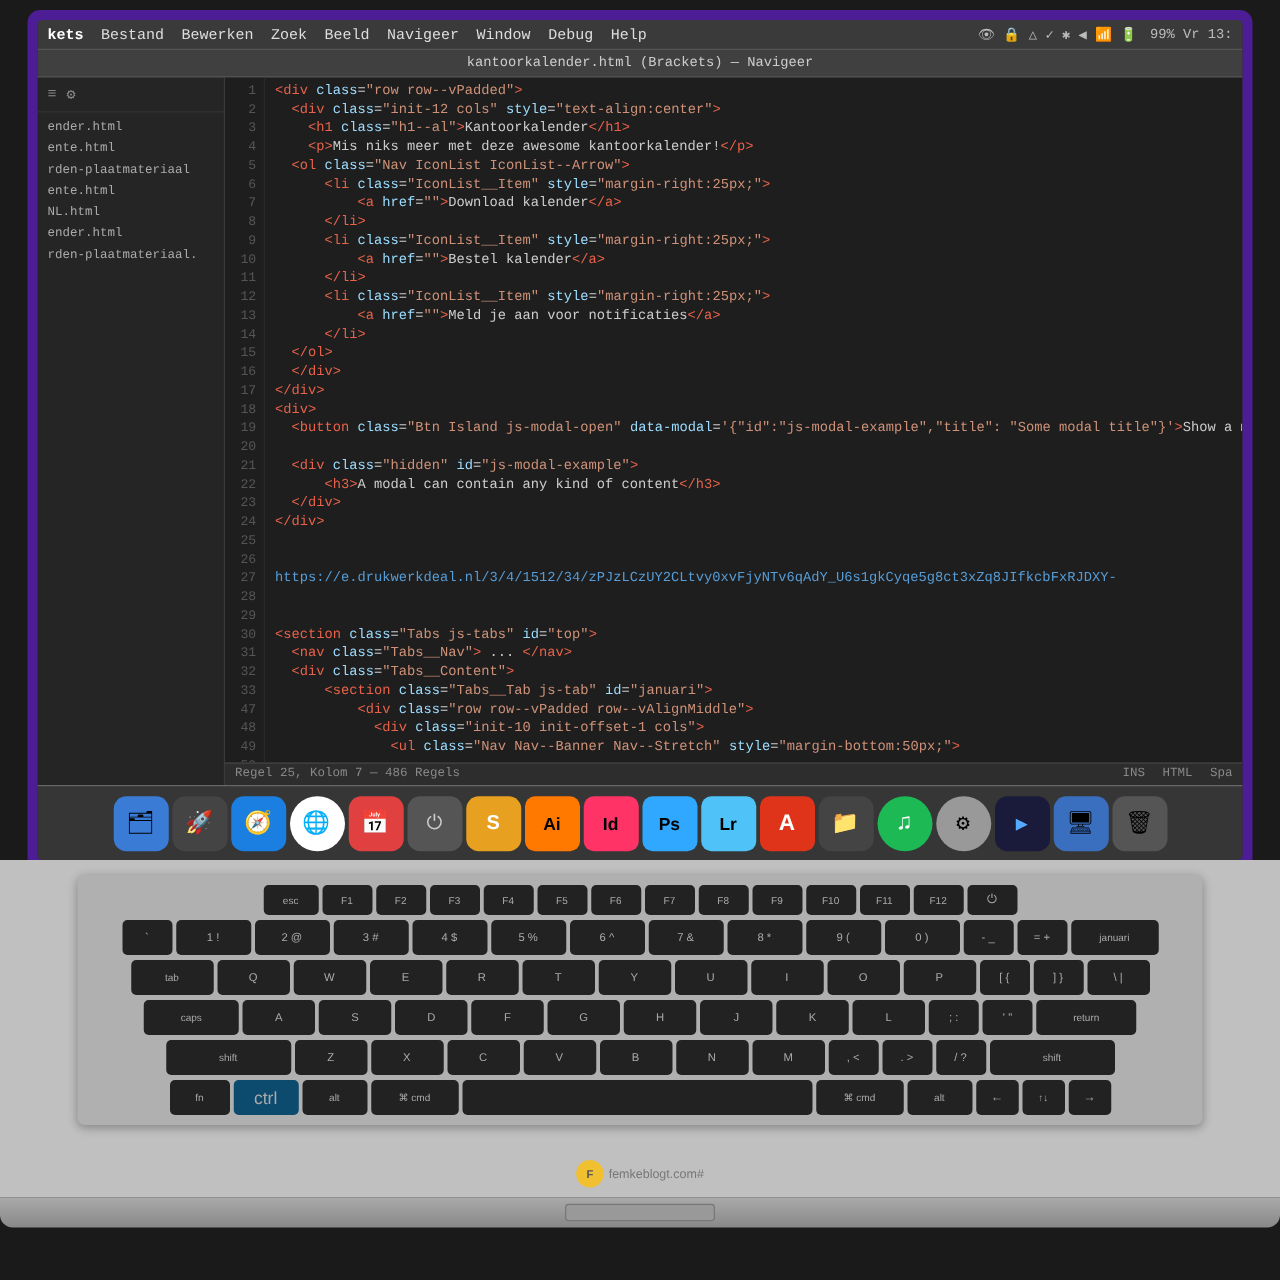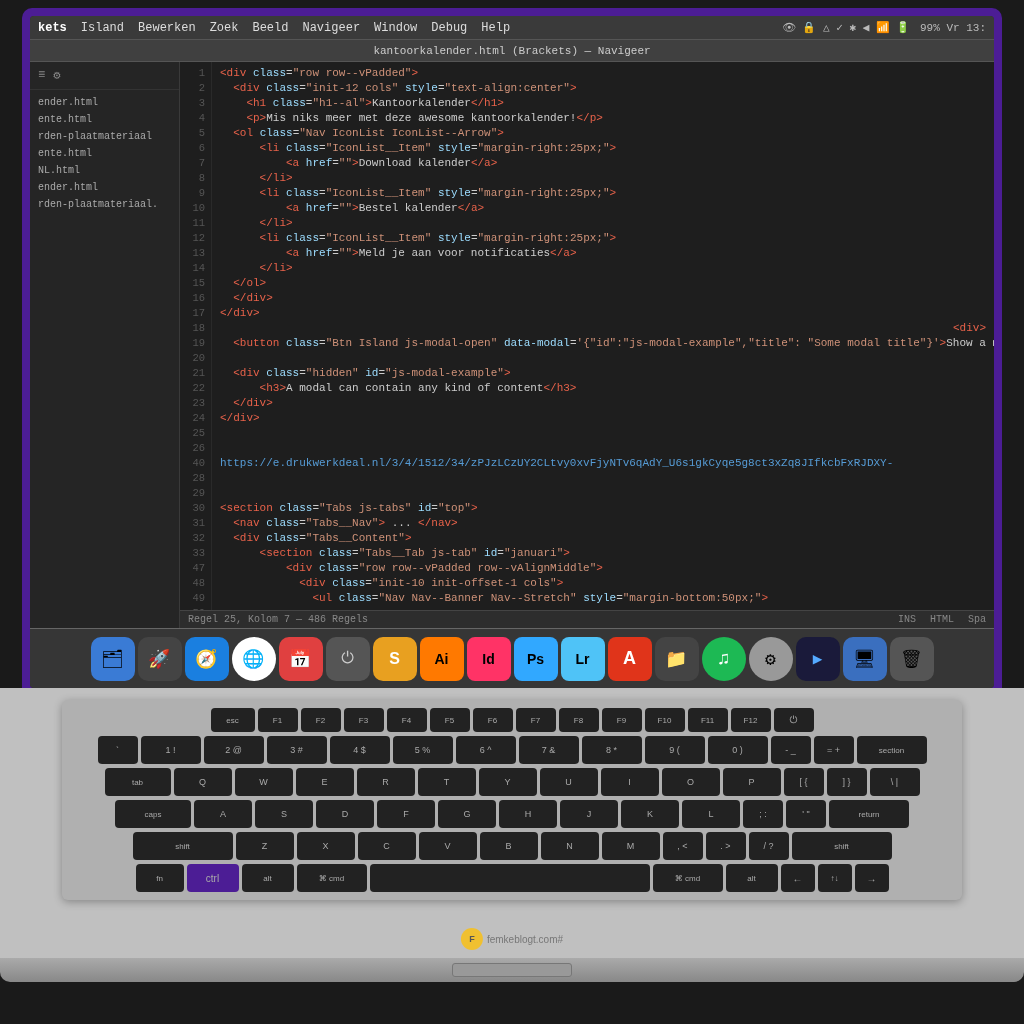--- a/index.html
+++ b/index.html
@@ -16,21 +16,21 @@
 <body>
 
 <div style="position:absolute;top:0;left:0;width:1024px;height:1024px;background:#1a1a1a;display:flex;flex-direction:column;align-items:center;">
 
   <div style="width:980px;margin-top:8px;background:#4c1d95;border-radius:10px 10px 0 0;padding:8px 8px 0 8px;flex:0 0 auto;height:680px;">
     <div style="background:#2d2d2d;width:100%;height:100%;border-radius:4px;overflow:hidden;display:flex;flex-direction:column;">
 
       <div style="background:#3a3a3a;height:24px;display:flex;align-items:center;padding:0 8px;font-size:12px;color:#ddd;border-bottom:1px solid #555;flex-shrink:0;">
         <div style="display:flex;align-items:center;gap:14px;flex:1;">
           <span style="font-weight:bold;color:#fff;">kets</span>
-          <span style="cursor:pointer;">Island</span>
+          <span style="cursor:pointer;">Bestand</span>
           <span style="cursor:pointer;">Bewerken</span>
           <span style="cursor:pointer;">Zoek</span>
           <span style="cursor:pointer;">Beeld</span>
           <span style="cursor:pointer;">Navigeer</span>
           <span style="cursor:pointer;">Window</span>
           <span style="cursor:pointer;">Debug</span>
           <span style="cursor:pointer;">Help</span>
         </div>
         <div style="display:flex;align-items:center;gap:10px;font-size:11px;color:#bbb;">
           <span>👁 🔒 △ ✓ ✱ ◀ 📶 🔋</span>
@@ -81,21 +81,21 @@
                 <div>17</div>
                 <div>18</div>
                 <div>19</div>
                 <div>20</div>
               <div>21</div>
                 <div>22</div>
                 <div>23</div>
                 <div>24</div>
                 <div>25</div>
               <div>26</div>
-                <div>40</div>
+                <div>27</div>
                 <div>28</div>
                 <div>29</div>
                 <div>30</div>
               <div>31</div>
                 <div>32</div>
                 <div>33</div>
                 <div>47</div>
                 <div>48</div>
               <div>49</div>
                 <div>50</div>
@@ -113,21 +113,21 @@
               <div style="height:15px;white-space:pre;">      <span style="color:#e8624a;">&lt;/li&gt;</span></div>
               <div style="height:15px;white-space:pre;">      <span style="color:#e8624a;">&lt;li</span> <span style="color:#9cdcfe;">class</span>=<span style="color:#ce9178;">"IconList__Item"</span> <span style="color:#9cdcfe;">style</span>=<span style="color:#ce9178;">"margin-right:25px;"</span><span style="color:#e8624a;">&gt;</span></div>
               <div style="height:15px;white-space:pre;">          <span style="color:#e8624a;">&lt;a</span> <span style="color:#9cdcfe;">href</span>=<span style="color:#ce9178;">""</span><span style="color:#e8624a;">&gt;</span>Bestel kalender<span style="color:#e8624a;">&lt;/a&gt;</span></div>
               <div style="height:15px;white-space:pre;">      <span style="color:#e8624a;">&lt;/li&gt;</span></div>
               <div style="height:15px;white-space:pre;">      <span style="color:#e8624a;">&lt;li</span> <span style="color:#9cdcfe;">class</span>=<span style="color:#ce9178;">"IconList__Item"</span> <span style="color:#9cdcfe;">style</span>=<span style="color:#ce9178;">"margin-right:25px;"</span><span style="color:#e8624a;">&gt;</span></div>
               <div style="height:15px;white-space:pre;">          <span style="color:#e8624a;">&lt;a</span> <span style="color:#9cdcfe;">href</span>=<span style="color:#ce9178;">""</span><span style="color:#e8624a;">&gt;</span>Meld je aan voor notificaties<span style="color:#e8624a;">&lt;/a&gt;</span></div>
               <div style="height:15px;white-space:pre;">      <span style="color:#e8624a;">&lt;/li&gt;</span></div>
               <div style="height:15px;white-space:pre;">  <span style="color:#e8624a;">&lt;/ol&gt;</span></div>
               <div style="height:15px;white-space:pre;">  <span style="color:#e8624a;">&lt;/div&gt;</span></div>
               <div style="height:15px;white-space:pre;"><span style="color:#e8624a;">&lt;/div&gt;</span></div>
-              <div style="height:15px;white-space:pre;text-align:right;"><span style="color:#e8624a;">&lt;div&gt;</span></div>
+              <div style="height:15px;white-space:pre;"><span style="color:#e8624a;">&lt;div&gt;</span></div>
               <div style="height:15px;white-space:pre;">  <span style="color:#e8624a;">&lt;button</span> <span style="color:#9cdcfe;">class</span>=<span style="color:#ce9178;">"Btn Island js-modal-open"</span> <span style="color:#9cdcfe;">data-modal</span>=<span style="color:#ce9178;">'{"id":"js-modal-example","title": "Some modal title"}'</span><span style="color:#e8624a;">&gt;</span>Show a modal</div>
               <div style="height:15px;white-space:pre;"></div>
               <div style="height:15px;white-space:pre;">  <span style="color:#e8624a;">&lt;div</span> <span style="color:#9cdcfe;">class</span>=<span style="color:#ce9178;">"hidden"</span> <span style="color:#9cdcfe;">id</span>=<span style="color:#ce9178;">"js-modal-example"</span><span style="color:#e8624a;">&gt;</span></div>
               <div style="height:15px;white-space:pre;">      <span style="color:#e8624a;">&lt;h3&gt;</span>A modal can contain any kind of content<span style="color:#e8624a;">&lt;/h3&gt;</span></div>
               <div style="height:15px;white-space:pre;">  <span style="color:#e8624a;">&lt;/div&gt;</span></div>
               <div style="height:15px;white-space:pre;"><span style="color:#e8624a;">&lt;/div&gt;</span></div>
               <div style="height:15px;white-space:pre;"></div>
               <div style="height:15px;white-space:pre;"></div>
               <div style="height:15px;white-space:pre;"><span style="color:#569cd6;">https://e.drukwerkdeal.nl/3/4/1512/34/zPJzLCzUY2CLtvy0xvFjyNTv6qAdY_U6s1gkCyqe5g8ct3xZq8JIfkcbFxRJDXY-</span></div>
               <div style="height:15px;white-space:pre;"></div>
@@ -228,21 +228,21 @@
         <div style="background:#222;border-radius:4px;height:28px;min-width:60px;display:flex;align-items:center;justify-content:center;font-size:9px;color:#aaa;font-family:Arial;">3 #</div>
         <div style="background:#222;border-radius:4px;height:28px;min-width:60px;display:flex;align-items:center;justify-content:center;font-size:9px;color:#aaa;font-family:Arial;">4 $</div>
         <div style="background:#222;border-radius:4px;height:28px;min-width:60px;display:flex;align-items:center;justify-content:center;font-size:9px;color:#aaa;font-family:Arial;">5 %</div>
         <div style="background:#222;border-radius:4px;height:28px;min-width:60px;display:flex;align-items:center;justify-content:center;font-size:9px;color:#aaa;font-family:Arial;">6 ^</div>
         <div style="background:#222;border-radius:4px;height:28px;min-width:60px;display:flex;align-items:center;justify-content:center;font-size:9px;color:#aaa;font-family:Arial;">7 &amp;</div>
         <div style="background:#222;border-radius:4px;height:28px;min-width:60px;display:flex;align-items:center;justify-content:center;font-size:9px;color:#aaa;font-family:Arial;">8 *</div>
         <div style="background:#222;border-radius:4px;height:28px;min-width:60px;display:flex;align-items:center;justify-content:center;font-size:9px;color:#aaa;font-family:Arial;">9 (</div>
         <div style="background:#222;border-radius:4px;height:28px;min-width:60px;display:flex;align-items:center;justify-content:center;font-size:9px;color:#aaa;font-family:Arial;">0 )</div>
         <div style="background:#222;border-radius:4px;height:28px;min-width:40px;display:flex;align-items:center;justify-content:center;font-size:9px;color:#aaa;font-family:Arial;">- _</div>
         <div style="background:#222;border-radius:4px;height:28px;min-width:40px;display:flex;align-items:center;justify-content:center;font-size:9px;color:#aaa;font-family:Arial;">= +</div>
-        <div style="background:#222;border-radius:4px;height:28px;min-width:70px;display:flex;align-items:center;justify-content:center;font-size:8px;color:#aaa;font-family:Arial;">section</div>
+        <div style="background:#222;border-radius:4px;height:28px;min-width:70px;display:flex;align-items:center;justify-content:center;font-size:8px;color:#aaa;font-family:Arial;">januari</div>
       </div>
 
       <div style="display:flex;gap:3px;justify-content:center;">
         <div style="background:#222;border-radius:4px;height:28px;min-width:66px;display:flex;align-items:center;justify-content:center;font-size:8px;color:#aaa;font-family:Arial;">tab</div>
         <div style="background:#222;border-radius:4px;height:28px;min-width:58px;display:flex;align-items:center;justify-content:center;font-size:9px;color:#aaa;font-family:Arial;">Q</div>
         <div style="background:#222;border-radius:4px;height:28px;min-width:58px;display:flex;align-items:center;justify-content:center;font-size:9px;color:#aaa;font-family:Arial;">W</div>
         <div style="background:#222;border-radius:4px;height:28px;min-width:58px;display:flex;align-items:center;justify-content:center;font-size:9px;color:#aaa;font-family:Arial;">E</div>
         <div style="background:#222;border-radius:4px;height:28px;min-width:58px;display:flex;align-items:center;justify-content:center;font-size:9px;color:#aaa;font-family:Arial;">R</div>
         <div style="background:#222;border-radius:4px;height:28px;min-width:58px;display:flex;align-items:center;justify-content:center;font-size:9px;color:#aaa;font-family:Arial;">T</div>
         <div style="background:#222;border-radius:4px;height:28px;min-width:58px;display:flex;align-items:center;justify-content:center;font-size:9px;color:#aaa;font-family:Arial;">Y</div>
@@ -281,21 +281,21 @@
         <div style="background:#222;border-radius:4px;height:28px;min-width:58px;display:flex;align-items:center;justify-content:center;font-size:9px;color:#aaa;font-family:Arial;">N</div>
         <div style="background:#222;border-radius:4px;height:28px;min-width:58px;display:flex;align-items:center;justify-content:center;font-size:9px;color:#aaa;font-family:Arial;">M</div>
         <div style="background:#222;border-radius:4px;height:28px;min-width:40px;display:flex;align-items:center;justify-content:center;font-size:9px;color:#aaa;font-family:Arial;">, &lt;</div>
         <div style="background:#222;border-radius:4px;height:28px;min-width:40px;display:flex;align-items:center;justify-content:center;font-size:9px;color:#aaa;font-family:Arial;">. &gt;</div>
         <div style="background:#222;border-radius:4px;height:28px;min-width:40px;display:flex;align-items:center;justify-content:center;font-size:9px;color:#aaa;font-family:Arial;">/ ?</div>
         <div style="background:#222;border-radius:4px;height:28px;min-width:100px;display:flex;align-items:center;justify-content:center;font-size:8px;color:#aaa;font-family:Arial;">shift</div>
       </div>
 
       <div style="display:flex;gap:3px;justify-content:center;">
         <div style="background:#222;border-radius:4px;height:28px;min-width:48px;display:flex;align-items:center;justify-content:center;font-size:8px;color:#aaa;font-family:Arial;">fn</div>
-        <div style="background:#4c1d95;border-radius:4px;height:28px;min-width:52px;display:flex;align-items:center;justify-content:center;font-size:10px;color:#aaa;font-family:Arial;">ctrl</div>
+        <div style="background:#0c4a6e;border-radius:4px;height:28px;min-width:52px;display:flex;align-items:center;justify-content:center;font-size:14px;color:#aaa;font-family:Arial;">ctrl</div>
         <div style="background:#222;border-radius:4px;height:28px;min-width:52px;display:flex;align-items:center;justify-content:center;font-size:8px;color:#aaa;font-family:Arial;">alt</div>
         <div style="background:#222;border-radius:4px;height:28px;min-width:70px;display:flex;align-items:center;justify-content:center;font-size:8px;color:#aaa;font-family:Arial;">⌘ cmd</div>
         <div style="background:#222;border-radius:4px;height:28px;min-width:280px;display:flex;align-items:center;justify-content:center;font-size:8px;color:#aaa;font-family:Arial;"></div>
         <div style="background:#222;border-radius:4px;height:28px;min-width:70px;display:flex;align-items:center;justify-content:center;font-size:8px;color:#aaa;font-family:Arial;">⌘ cmd</div>
         <div style="background:#222;border-radius:4px;height:28px;min-width:52px;display:flex;align-items:center;justify-content:center;font-size:8px;color:#aaa;font-family:Arial;">alt</div>
         <div style="background:#222;border-radius:4px;height:28px;min-width:34px;display:flex;align-items:center;justify-content:center;font-size:10px;color:#aaa;font-family:Arial;">←</div>
         <div style="background:#222;border-radius:4px;height:28px;min-width:34px;display:flex;align-items:center;justify-content:center;font-size:8px;color:#aaa;font-family:Arial;">↑↓</div>
         <div style="background:#222;border-radius:4px;height:28px;min-width:34px;display:flex;align-items:center;justify-content:center;font-size:10px;color:#aaa;font-family:Arial;">→</div>
       </div>
 

